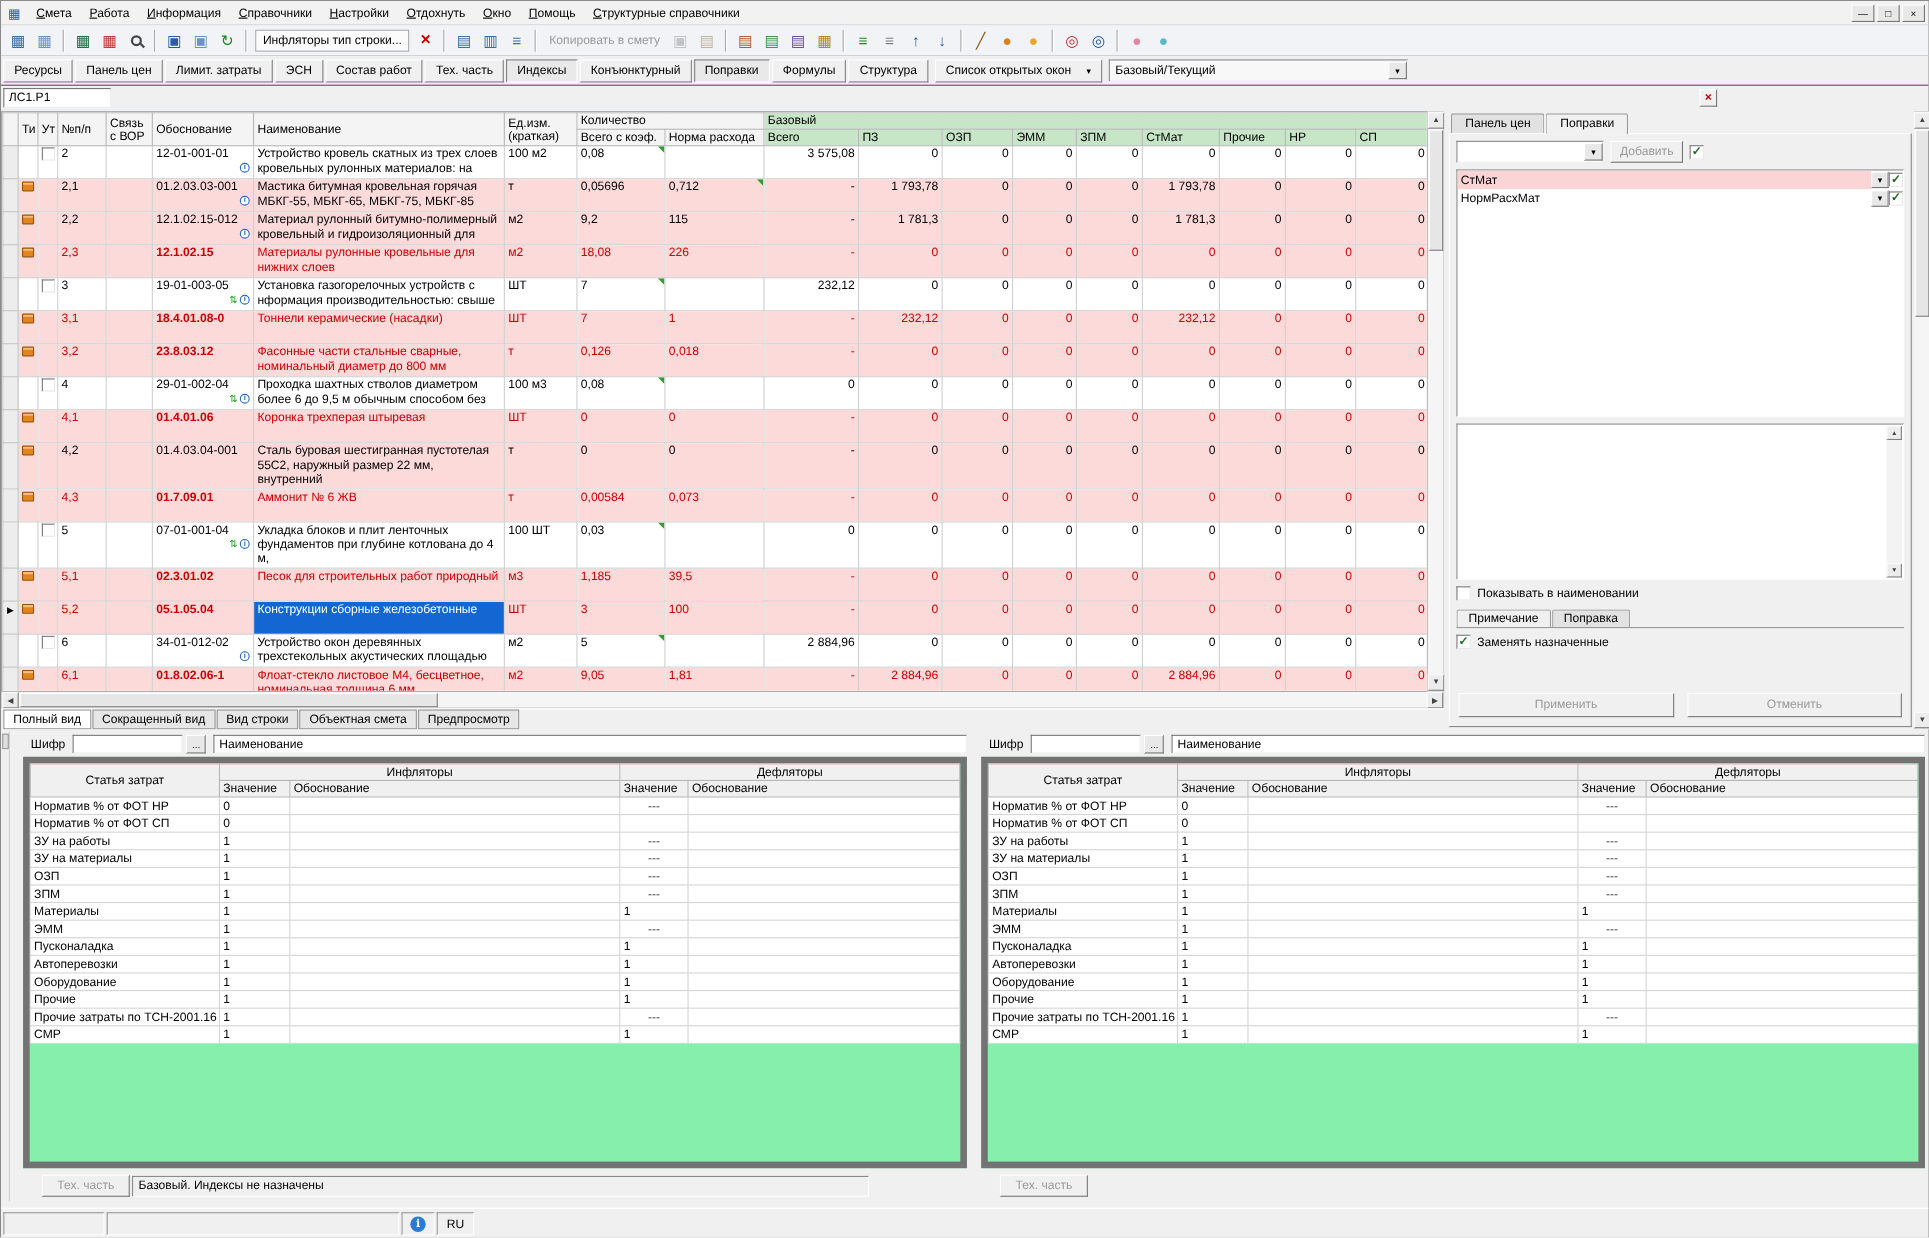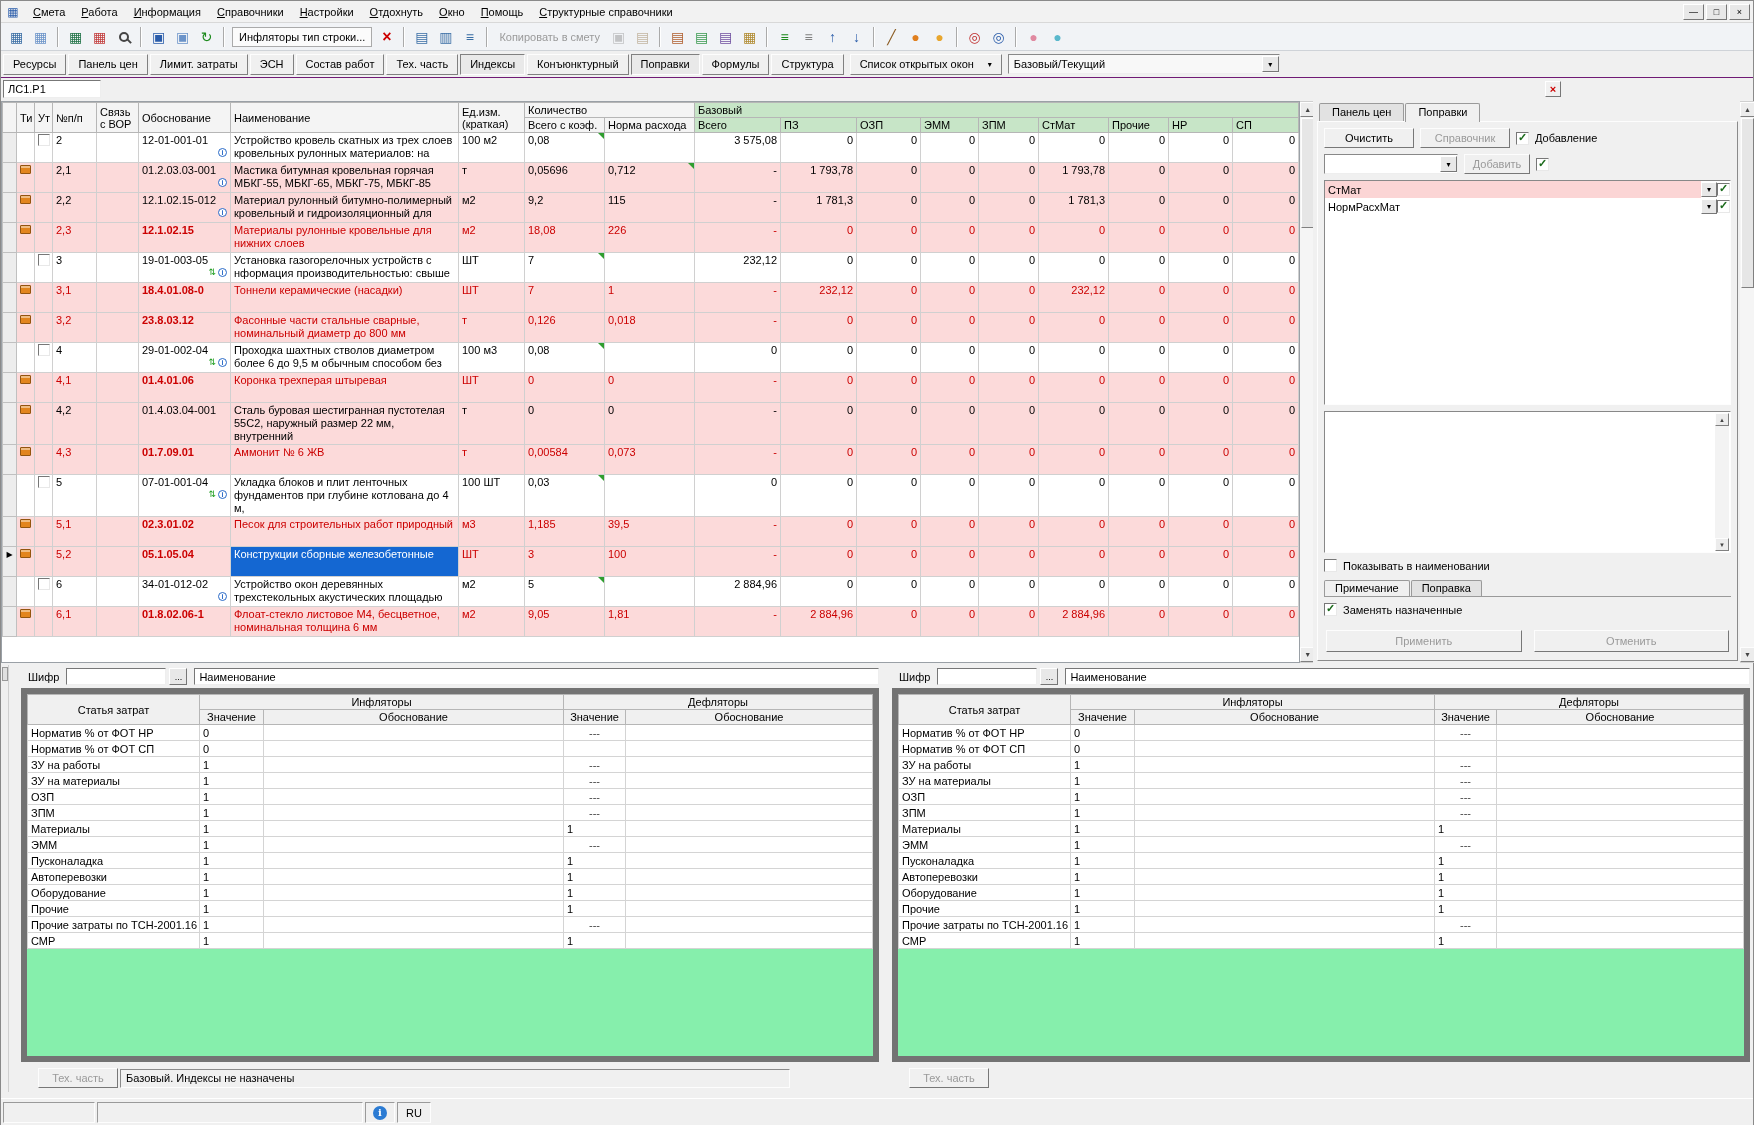--- a/index.html
+++ b/index.html
@@ -38,21 +38,21 @@
 .tab.openwin{margin-left:4px}
 .tab .arrow{margin-left:14px;font-size:8px}
 .mode-combo{width:272px;height:20px;margin-left:4px;background:#f8f8f8;border:1px solid;border-color:#888 #eee #eee #888;display:flex;align-items:center;padding-left:5px}
 .combo-arrow{margin-left:auto;width:17px;height:16px;border:1px solid;border-color:#fff #777 #777 #fff;background:#e8e8e8;display:flex;align-items:center;justify-content:center;font-size:8px;flex:none}
 
 .docbar{height:23px;background:#f0f0f0;padding:2px;position:relative;flex:none}
 .doc-id{width:98px;height:18px;background:#fff;border:1px solid;border-color:#777 #eee #eee #777;padding:2px 4px;overflow:hidden}
 .doc-close{position:absolute;left:1544px;top:3px;width:16px;height:16px;display:flex;align-items:center;justify-content:center;color:#c00;font-weight:bold;border:1px solid;border-color:#fff #777 #777 #fff;background:#f0f0f0;font-size:11px}
 
 .main{height:562px;display:flex;flex:none}
-.doc{width:1312px;display:flex;flex-direction:row;flex:none}
+.doc{width:1312px;display:flex;flex-direction:column;flex:none}
 .doc-body{flex:1;display:flex;min-height:0}
 .grid-wrap{flex:1;overflow:hidden;background:#fff;border:1px solid #9aa0a6}
 
 .scroll-v{width:15px;background:#f5f5f5;display:flex;flex-direction:column;border:1px solid #cfcfcf;border-left:none;flex:none}
 .scroll-h{height:15px;background:#f5f5f5;display:flex;border:1px solid #cfcfcf;border-top:none;flex:none}
 .sc-btn{flex:none;width:15px;height:15px;display:flex;align-items:center;justify-content:center;font-size:7px;color:#444;border:1px solid;border-color:#fdfdfd #808080 #808080 #fdfdfd;background:#ececec}
 .sc-btn.xs{width:14px;height:13px;font-size:6px}
 .sc-thumb-v{width:13px;height:110px;margin:1px;border:1px solid;border-color:#fdfdfd #808080 #808080 #fdfdfd;background:#e6e6e6;flex:none}
 .sc-thumb-v.tall{height:170px}
 .sc-thumb-h{height:13px;width:380px;margin:1px;border:1px solid;border-color:#fdfdfd #808080 #808080 #fdfdfd;background:#e6e6e6;flex:none}
@@ -106,21 +106,21 @@
 .strip{width:8px;position:relative;background:#f0f0f0;border-right:1px solid #d0d0d0;flex:none}
 .strip-btn{position:absolute;top:2px;left:1px;width:6px;height:14px;background:#e0e0e0;border:1px solid #999}
 .ip{flex:1;display:flex;flex-direction:column;min-width:0;background:#f0f0f0}
 .ip-head{height:23px;display:flex;align-items:center;padding:2px 1px 2px 4px;gap:3px;flex:none}
 .ip-head .lbl{padding:0 4px;white-space:nowrap}
 .ip-cipher{width:100px;height:17px;background:#fff;border:1px solid;border-color:#777 #eee #eee #777}
 .ip-dots{width:18px;height:17px;display:flex;align-items:center;justify-content:center;border:1px solid;border-color:#fff #777 #777 #fff;background:#e8e8e8;font-size:9px}
 .ip-namefield{flex:1;height:17px;background:#fff;border:1px solid;border-color:#777 #eee #eee #777;display:flex;align-items:center;padding-left:4px;margin-left:4px;overflow:hidden}
 .ip-gridwrap{flex:1;background:#86efac;border:6px solid #737373;overflow:hidden;margin:0 1px}
 .ip-table{border-collapse:collapse;table-layout:fixed;width:100%;font-size:11px;background:#fff}
-.ip-table th{font-weight:normal;background:#f0f0f0;border:1px solid #b6b6b6;height:15px;padding:0 3px;vertical-align:middle;overflow:hidden;text-align:center}
+.ip-table th{font-weight:normal;background:#f0f0f0;border:1px solid #b6b6b6;height:15px;padding:0 3px;vertical-align:middle;overflow:hidden;text-align:left}
 .ip-table th.grp{text-align:center}
 .ip-table td{border:1px solid #d4d4d4;height:16px;padding:0 3px;overflow:hidden;white-space:nowrap;background:#fff}
 .ip-table td.dash{text-align:center;color:#444}
 .ip-foot{height:30px;display:flex;align-items:center;gap:2px;padding:4px 90px 2px 18px;flex:none}
 .ip-foot .btn{width:80px;flex:none}
 .ip-foot .field{flex:1;height:19px;border:1px solid;border-color:#8a8a8a #fdfdfd #fdfdfd #8a8a8a;background:#f0f0f0;display:flex;align-items:center;padding-left:5px;overflow:hidden;white-space:nowrap}
 
 .statusbar{height:28px;display:flex;gap:2px;padding:3px 2px 2px 2px;background:#f0f0f0;border-top:1px solid #fff;flex:none}
 .sb-sec{border:1px solid;border-color:#9a9a9a #fdfdfd #fdfdfd #9a9a9a;height:21px;display:flex;align-items:center;padding:0 8px;overflow:hidden;white-space:nowrap}
 .sb-1{width:92px;flex:none}
@@ -703,26 +703,20 @@
         </div>
     </div>
 
     <div class="right-panel">
       <div class="rp-tabs" id="rp-tabs">
           <div class="rp-tab">Панель цен</div>
           <div class="rp-tab active">Поправки</div>
         </div>
       <div class="rp-box">
         <div class="rp-row">
-          <div class="btn w90">Очистить</div>
-          <div class="btn w90 disabled">Справочник</div>
-          <span class="cb checked"></span>
-          <span class="lab">Добавление</span>
-        </div>
-        <div class="rp-row">
           <div class="rp-combo">
             <span class="combo-arrow">▾</span>
           </div>
           <div class="btn w66 disabled">Добавить</div>
           <span class="cb checked"></span>
         </div>
         <div class="rp-list" id="rp-list">
             <div class="rp-li hl">
               <div class="lbl">СтМат</div>
               <div class="rp-dd">▾</div>

